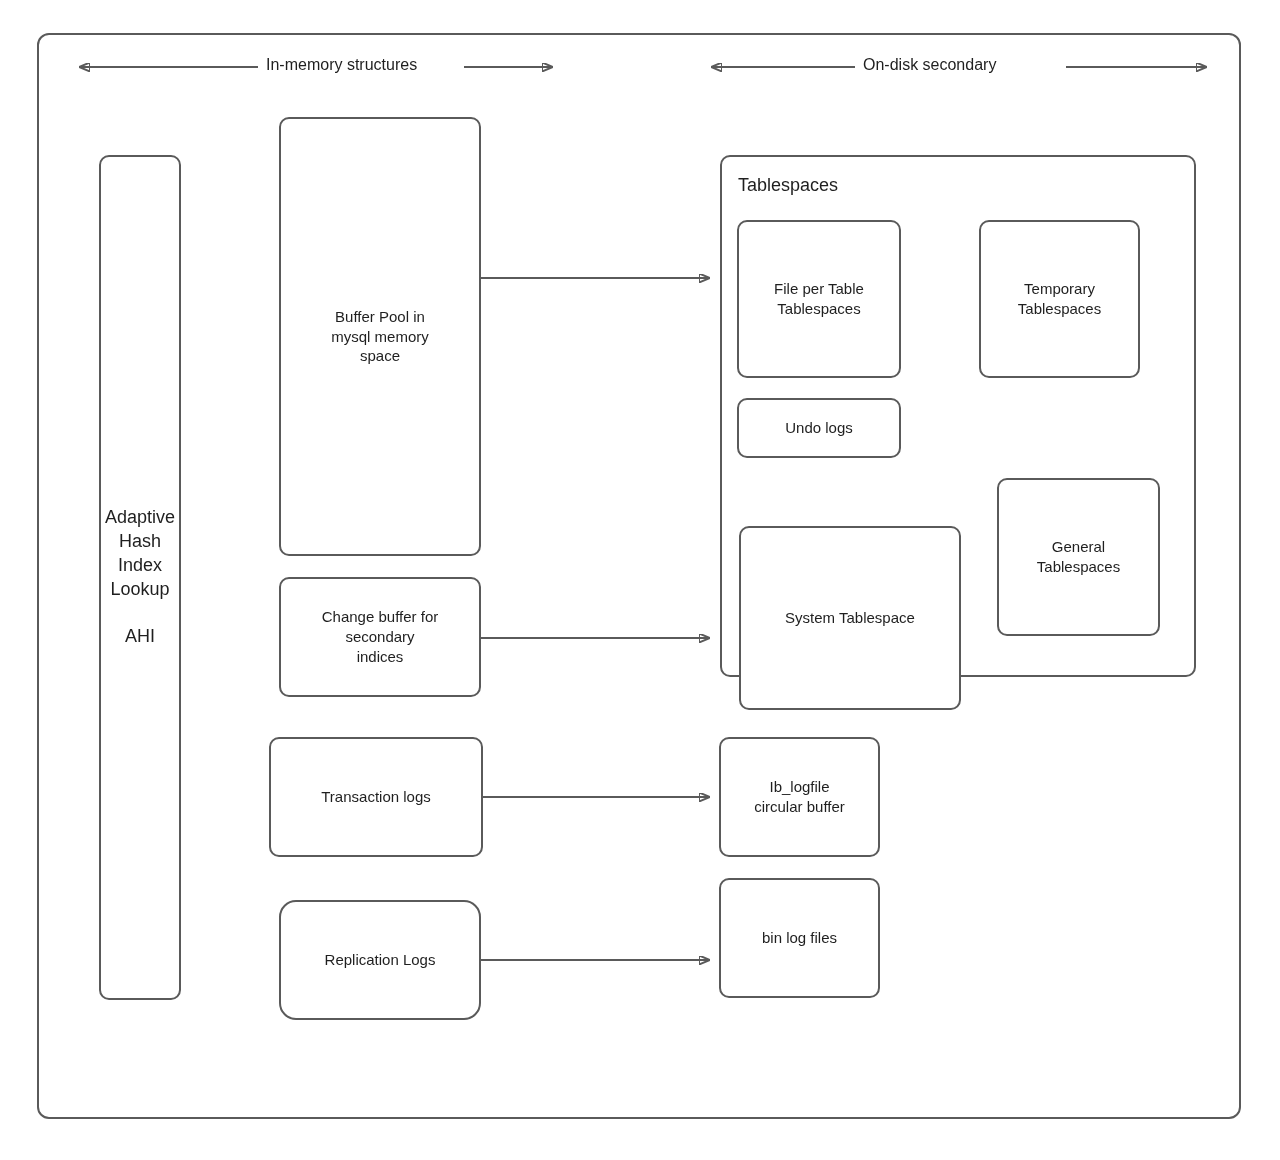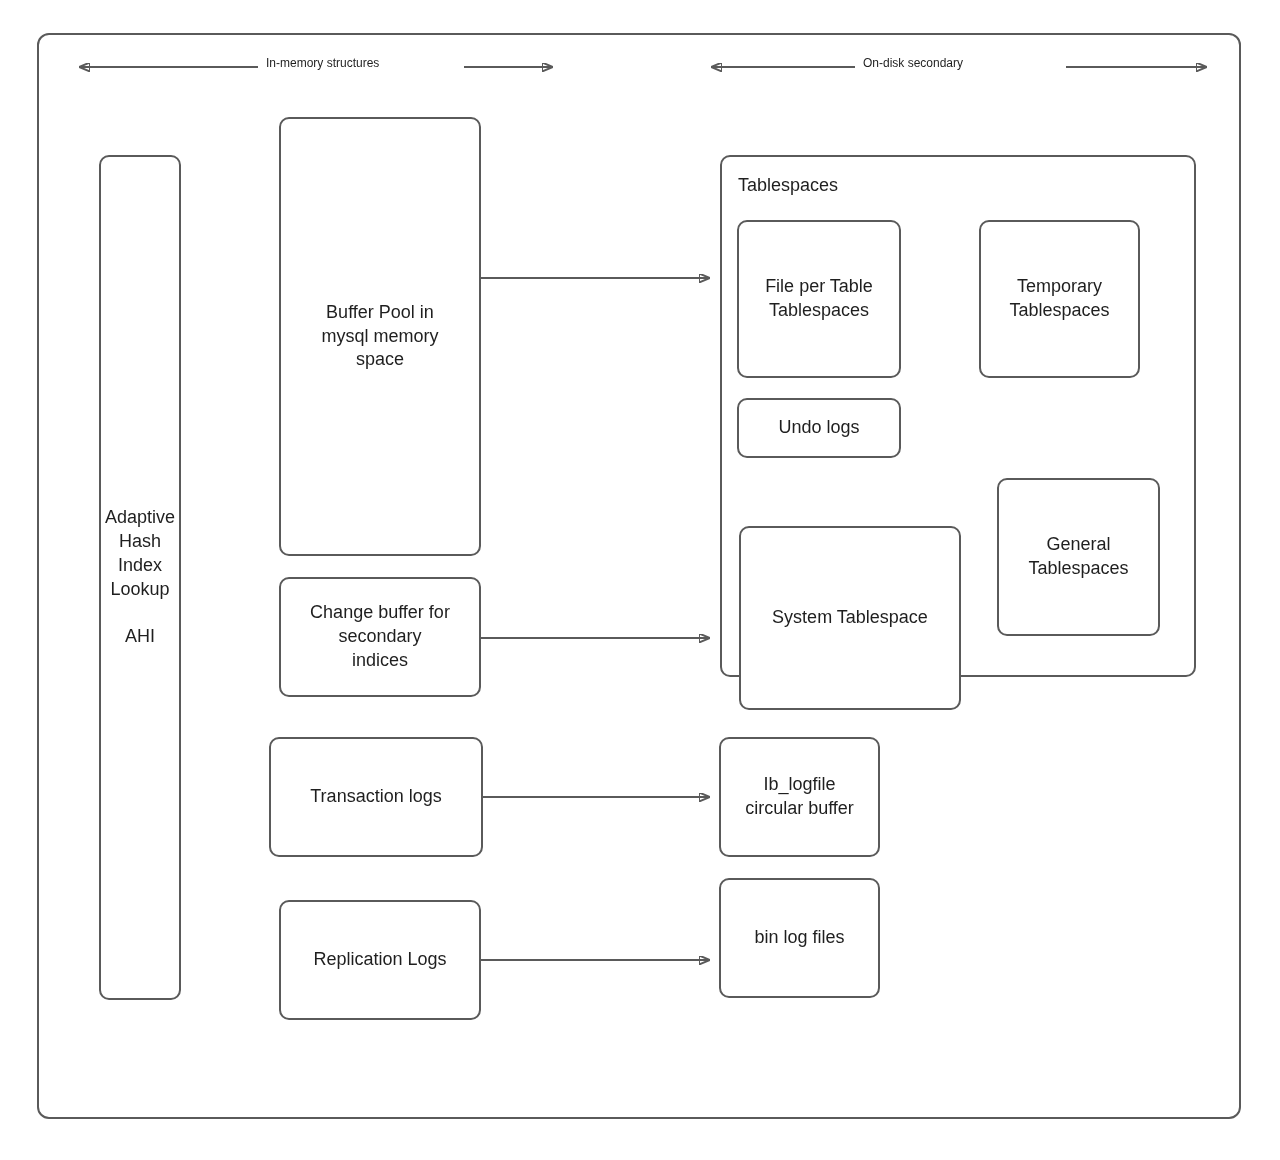--- a/index.html
+++ b/index.html
@@ -22,21 +22,21 @@
     position: absolute;
     box-sizing: border-box;
     border: 2px solid #5a5a5a;
     border-radius: 10px;
     background: #ffffff;
     display: flex;
     align-items: center;
     justify-content: center;
     text-align: center;
     line-height: 1.32;
-    font-size: 18px;
+    font-size: 15px;
     color: #1f1f1f;
     white-space: pre-line;
   }
   .outer-frame {
     position: absolute;
     box-sizing: border-box;
     border: 2px solid #5a5a5a;
     border-radius: 12px;
     background: transparent;
   }
@@ -57,21 +57,21 @@
     overflow: visible;
   }
   .overflow-box .label-out {
     white-space: pre-line;
     display: block;
     width: 200px;
     text-align: center;
   }
   .band-label {
     position: absolute;
-    font-size: 12px;
+    font-size: 16px;
     color: #1f1f1f;
     white-space: nowrap;
     background: #ffffff;
     padding: 0 8px;
   }
   svg.wires {
     position: absolute;
     left: 0;
     top: 0;
     width: 1280px;
@@ -140,21 +140,21 @@
   <div class="box" style="left:279px; top:577px; width:202px; height:120px;">
     <span>Change buffer for
 secondary
 indices</span>
   </div>
 
   <div class="box" style="left:269px; top:737px; width:214px; height:120px;">
     <span>Transaction logs</span>
   </div>
 
-  <div class="box" style="left:279px; top:900px; width:202px; height:120px;">
+  <div class="box" style="left:279px; top:900px; width:202px; height:120px;border-radius:17px;">
     <span>Replication Logs</span>
   </div>
 
 
   <div class="group-box" style="left:720px; top:155px; width:476px; height:522px; background:transparent;"></div>
   <div class="group-label" style="left:738px; top:175px;">Tablespaces</div>
 
   <div class="box" style="left:737px; top:220px; width:164px; height:158px;">
     <span>File per Table
 Tablespaces</span>

